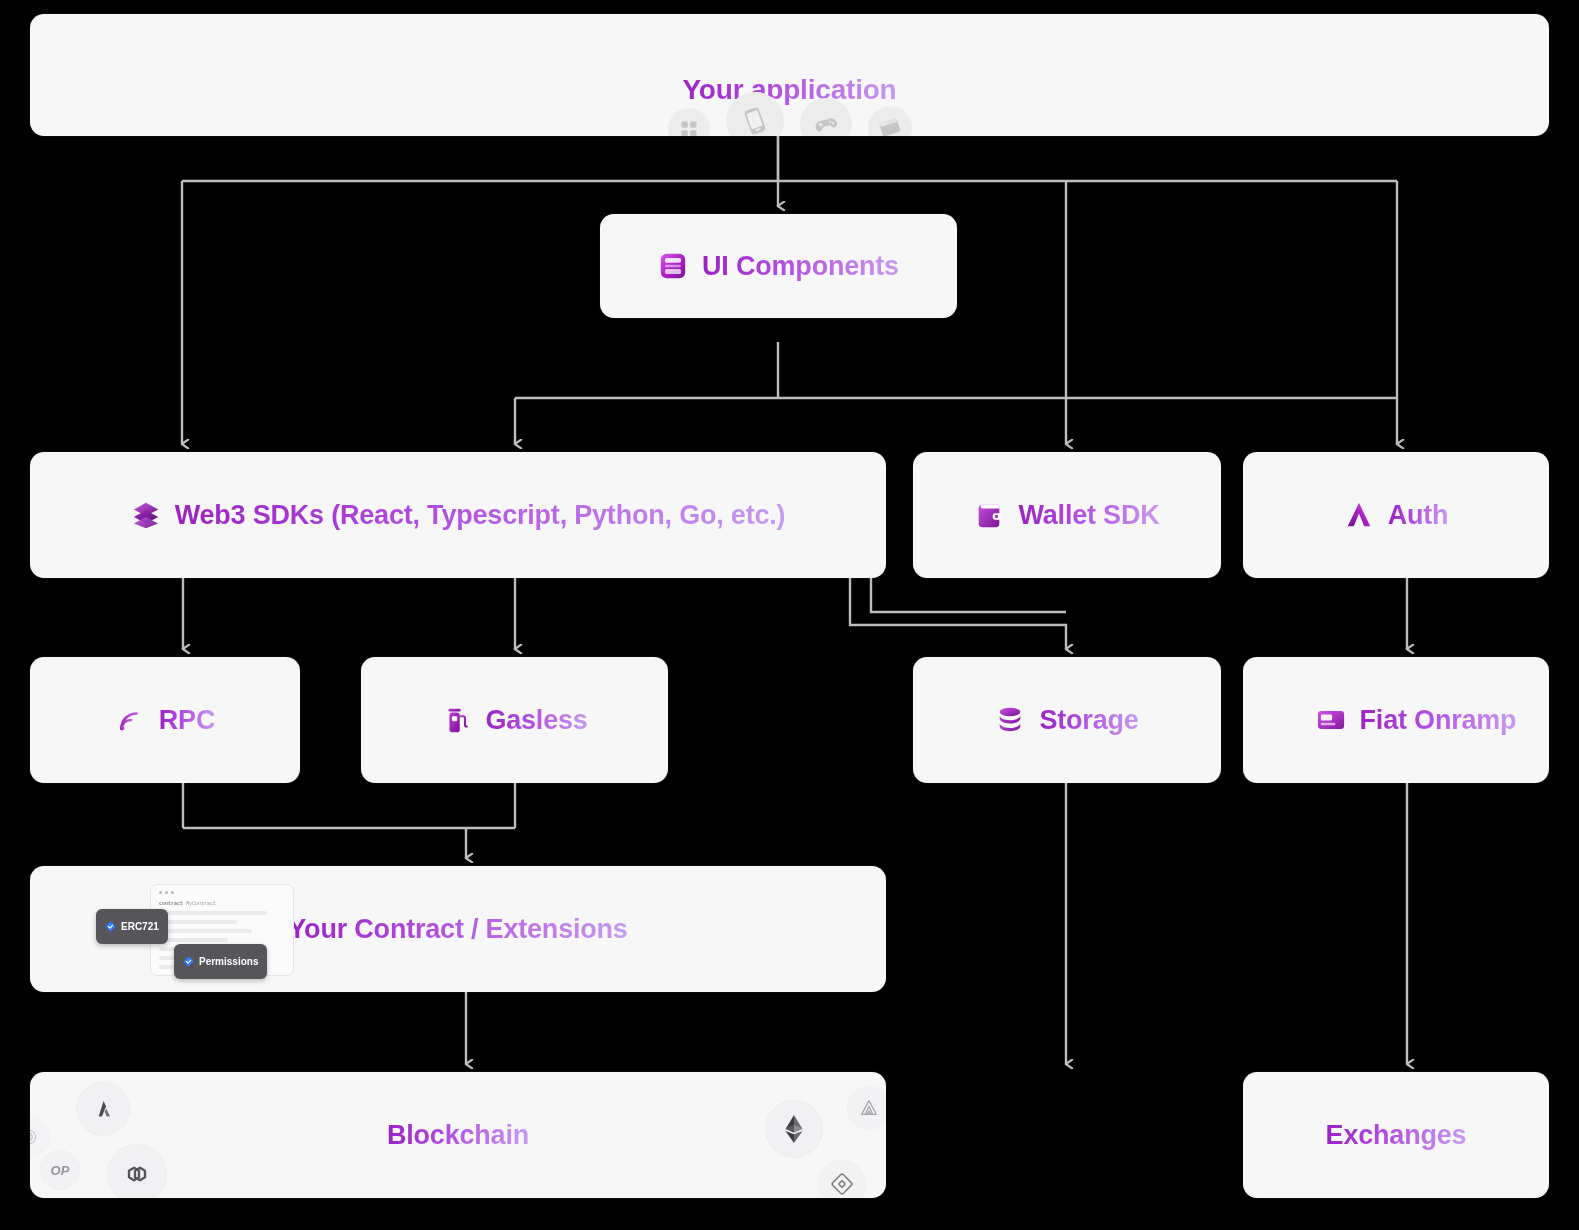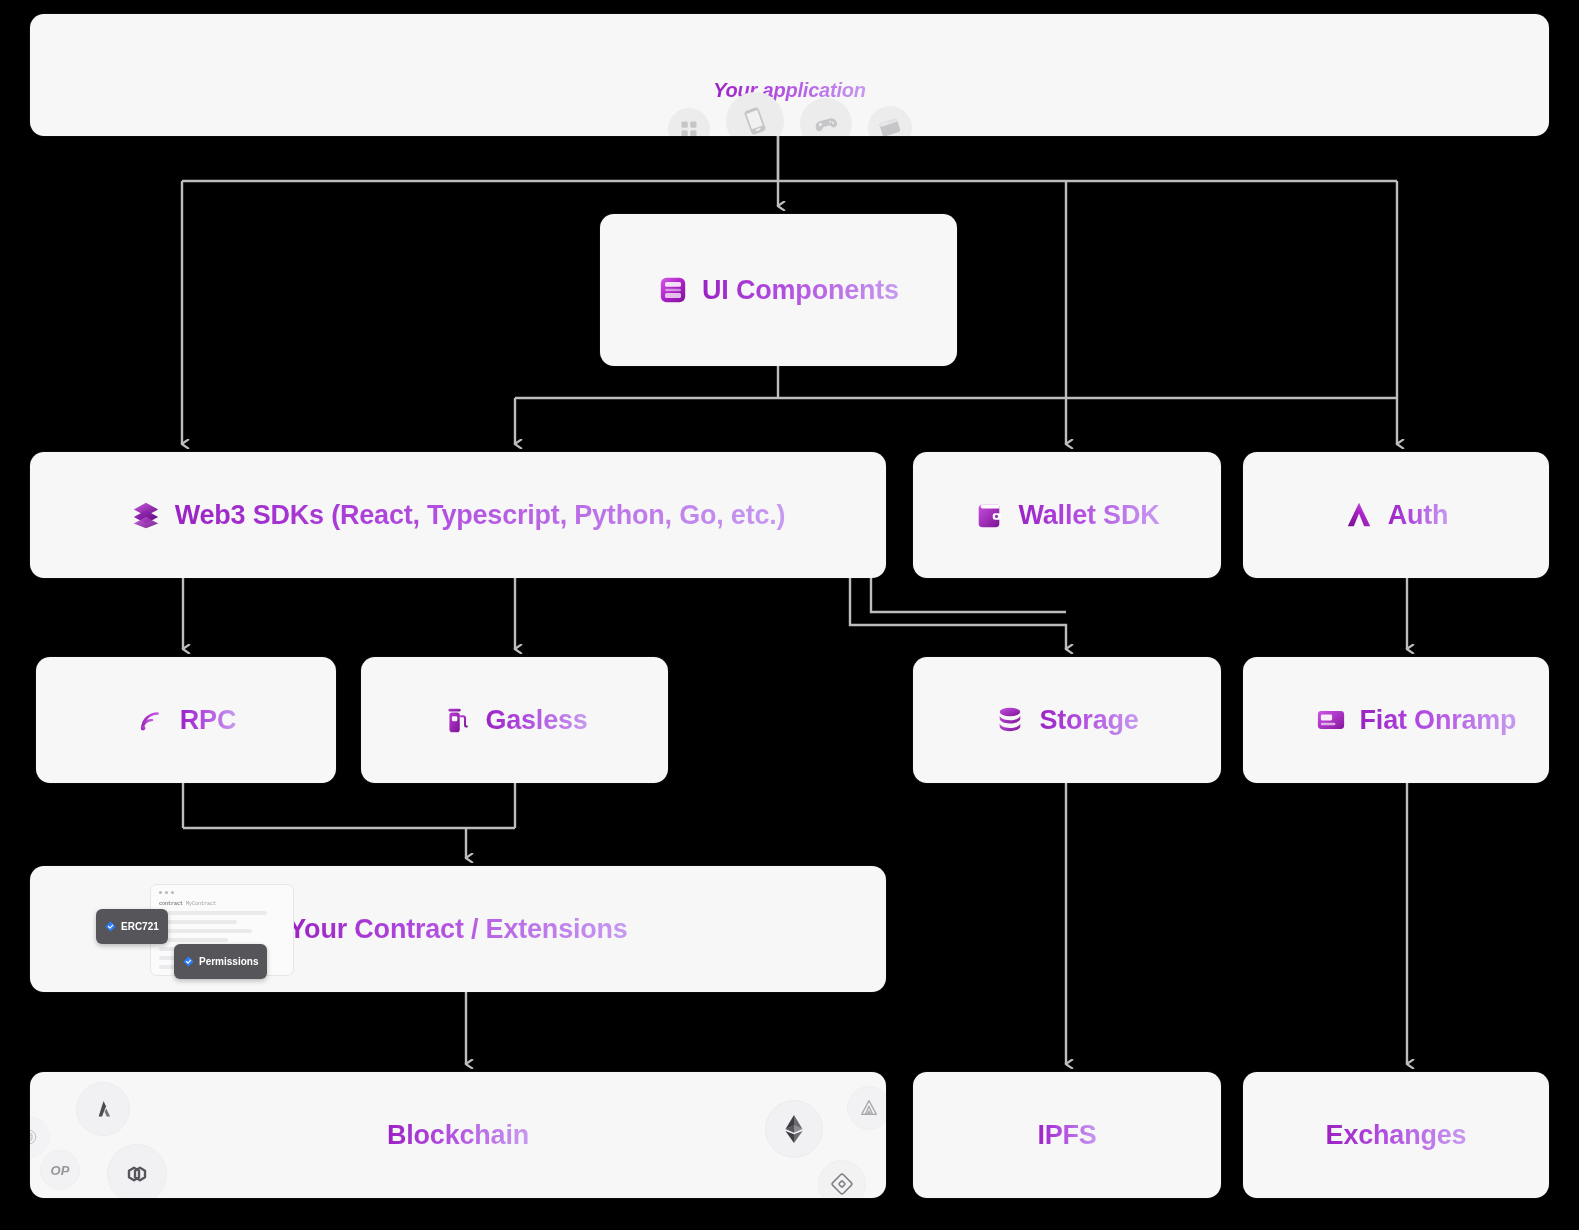--- a/index.html
+++ b/index.html
@@ -50,21 +50,21 @@
     font-size: 25px;
     font-weight: 700;
     letter-spacing: -0.2px;
     background: linear-gradient(90deg, #9b22c4 0%, #b14be0 40%, #c79af0 100%);
     -webkit-background-clip: text;
     background-clip: text;
     color: transparent;
     white-space: nowrap;
   }
   .label.big { font-size: 27px; }
-  .label.app { font-size: 20px; font-style: italic; }
+  .label.app { font-size: 28px; }
 
   
   .gicon { width: 30px; height: 30px; flex: 0 0 30px; display:block; }
 
   
   #app-box { left: 30px; top: 14px; width: 1519px; height: 122px; flex-direction: column; }
   #app-title { margin-top: 30px; }
   #app-icons {
     position: absolute;
     left: 0; right: 0; bottom: -14px;
@@ -78,25 +78,25 @@
     background: #ececed;
     display: flex; align-items: center; justify-content: center;
     color: #c9c9cb;
   }
   .appicon.s1 { width: 42px; height: 42px; }
   .appicon.s2 { width: 58px; height: 58px; }
   .appicon.s3 { width: 52px; height: 52px; }
   .appicon.s4 { width: 44px; height: 44px; }
 
   
-  #ui-box        { left: 600px;  top: 214px;  width: 357px;  height: 152px; }
+  #ui-box        { left: 600px;  top: 214px;  width: 357px;  height: 104px; }
   #web3-box      { left: 30px;   top: 452px;  width: 856px;  height: 126px; }
   #wallet-box    { left: 913px;  top: 452px;  width: 308px;  height: 126px; }
   #auth-box      { left: 1243px; top: 452px;  width: 306px;  height: 126px; }
-  #rpc-box       { left: 36px;   top: 657px;  width: 300px;  height: 126px; }
+  #rpc-box       { left: 30px;   top: 657px;  width: 270px;  height: 126px; }
   #gasless-box   { left: 361px;  top: 657px;  width: 307px;  height: 126px; }
   #storage-box   { left: 913px;  top: 657px;  width: 308px;  height: 126px; }
   #fiat-box      { left: 1243px; top: 657px;  width: 306px;  height: 126px; padding-left: 40px; }
   #contract-box  { left: 30px;   top: 866px;  width: 856px;  height: 126px; }
   #blockchain-box{ left: 30px;   top: 1072px; width: 856px;  height: 126px; }
   #ipfs-box      { left: 913px;  top: 1072px; width: 308px;  height: 126px; }
   #exch-box      { left: 1243px; top: 1072px; width: 306px;  height: 126px; }
 
   
   #contract-art {
@@ -468,21 +468,18 @@
       </svg>
     </div>
     <div class="chain" id="chain-g">
       <svg width="24" height="24" viewBox="0 0 24 24" fill="none" stroke="#6e6e74" stroke-width="1.6" stroke-linejoin="round" transform="rotate(45)">
         <rect x="4.5" y="4.5" width="15" height="15" rx="2"></rect>
         <rect x="9.6" y="9.6" width="4.8" height="4.8" rx="1"></rect>
       </svg>
     </div>
   </div>
 
-  <div class="node" id="ipfs-box">
-    <div class="label big">IPFS</div>
-  </div>
 
   <div class="node" id="exch-box">
     <div class="label big">Exchanges</div>
   </div>
 
 </div>
 
 </body></html>

